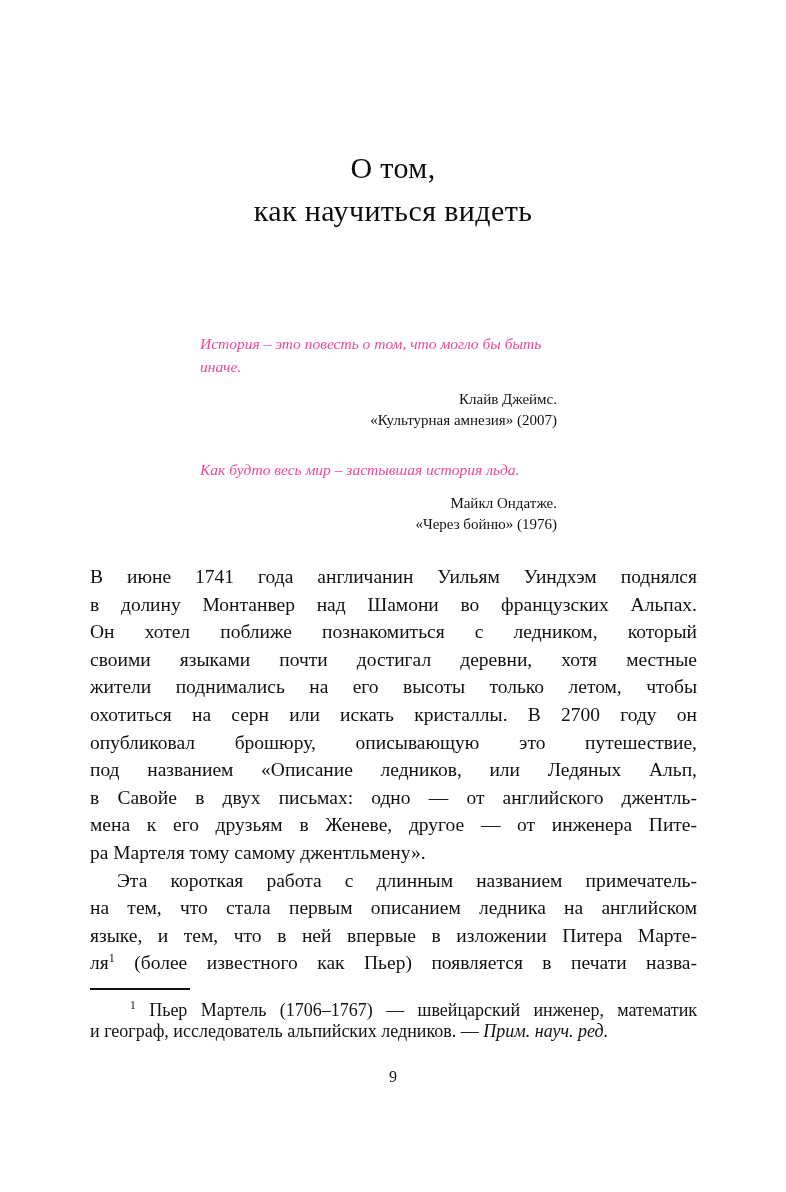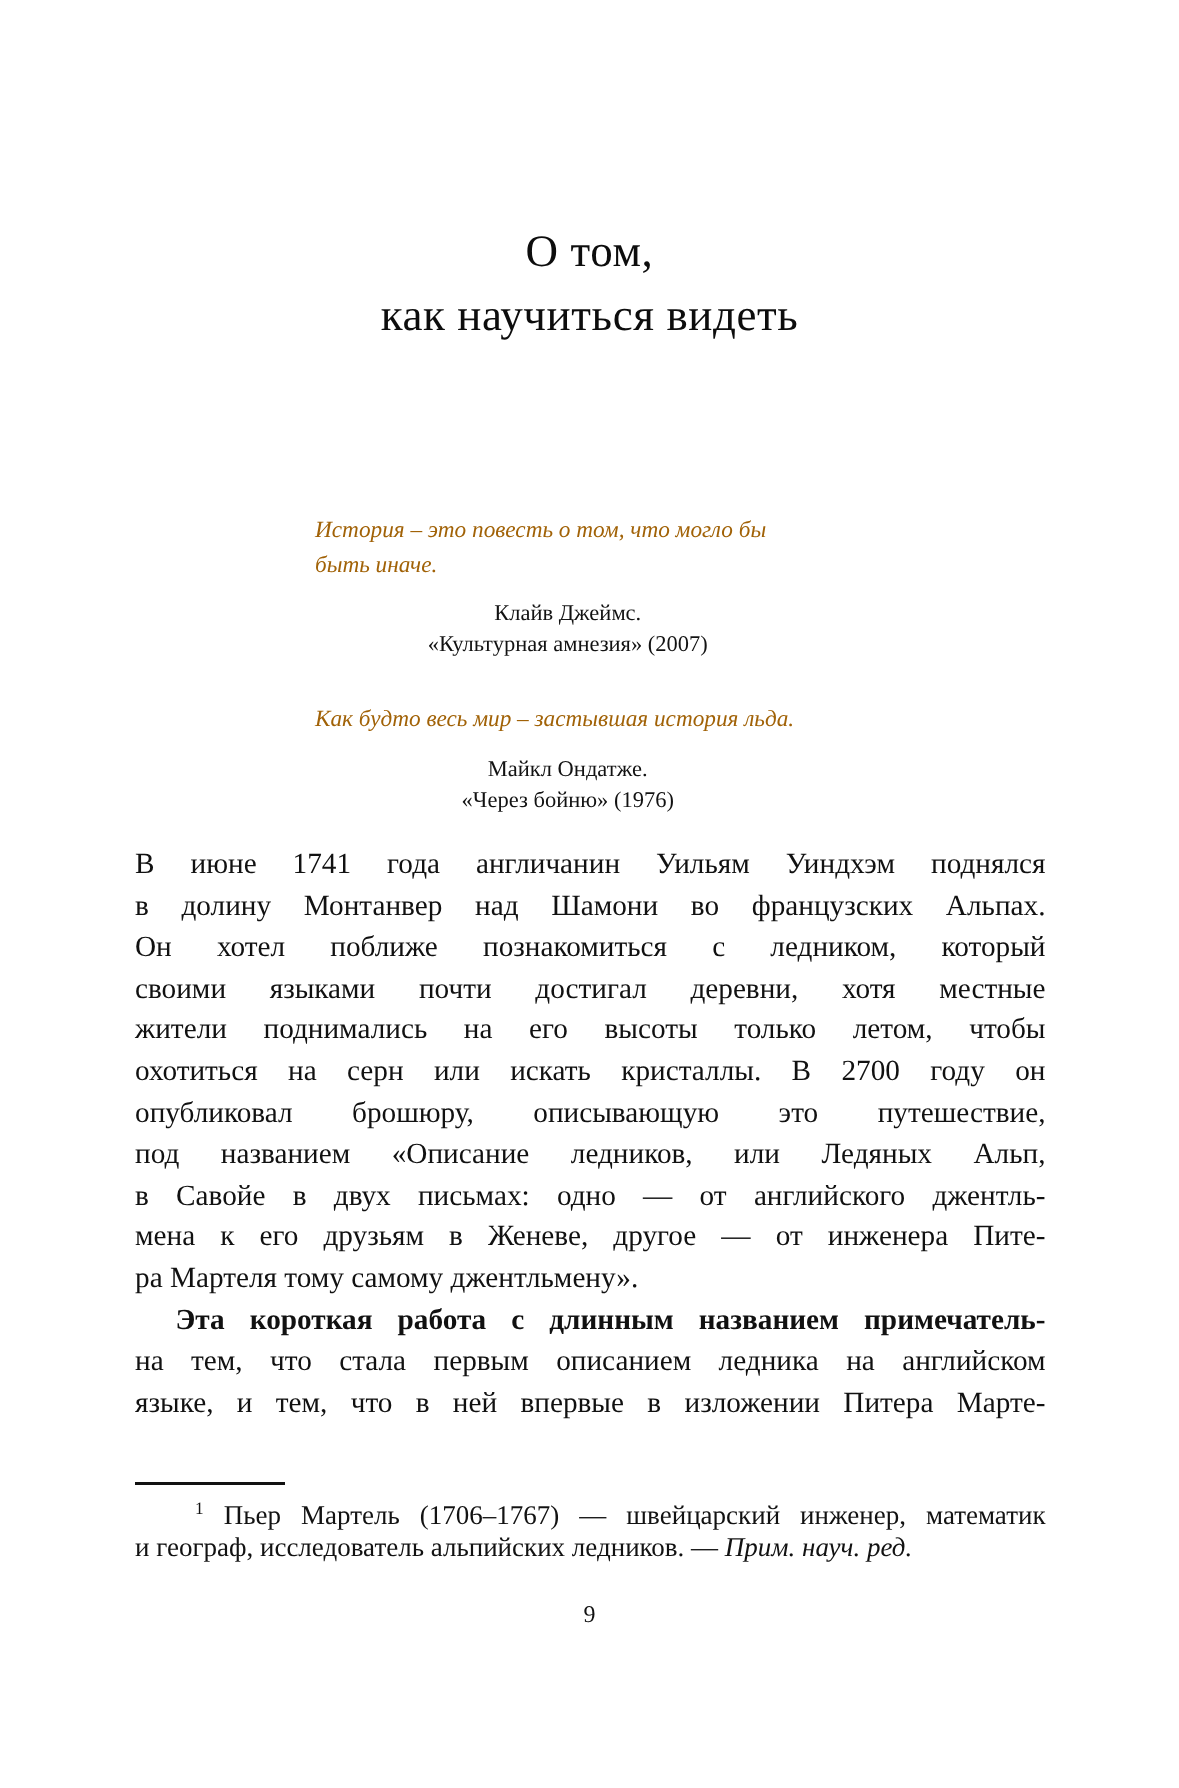--- a/index.html
+++ b/index.html
@@ -52,34 +52,33 @@
     margin: 0 0 8px 0;
   }
   .epigraph + .epigraph {
     margin-top: 28px;
   }
   .epigraph-text {
     font-style: italic;
     font-size: 15.5px;
     line-height: 22.5px;
     text-align: left;
-    margin: 10px;
-    color: #a16207;
+    margin: 0;
+    color: #ec4899;
   }
   .epigraph-source {
     text-align: right;
     font-size: 15px;
     line-height: 21px;
     margin-top: 11px;
     color: #121212;
   }
   .epigraph-source .src-line {
     display: block;
     white-space: nowrap;
-    text-align: center;
   }
 
   
   .body-text {
     position: absolute;
     left: 90px;
     top: 563px;
     width: 607px;
   }
   .body-par {
@@ -95,21 +94,20 @@
     display: block;
     white-space: nowrap;
     text-align: justify;
     text-align-last: justify;
   }
   .body-par .ln.last {
     text-align-last: left;
   }
   .body-par .ln.first-indent {
     text-indent: 27px;
-    font-weight: bold;
   }
   sup.fn-ref {
     font-size: 0.62em;
     vertical-align: super;
     line-height: 0;
   }
 
   
   .footnote {
     position: absolute;
@@ -210,20 +208,21 @@
       <span class="ln">под названием «Описание ледников, или Ледяных Альп,</span>
       <span class="ln">в Савойе в двух письмах: одно — от английского джентль-</span>
       <span class="ln">мена к его друзьям в Женеве, другое — от инженера Пите-</span>
       <span class="ln last">ра Мартеля тому самому джентльмену».</span>
     </p>
 
     <p class="body-par">
       <span class="ln first-indent">Эта короткая работа с длинным названием примечатель-</span>
       <span class="ln">на тем, что стала первым описанием ледника на английском</span>
       <span class="ln">языке, и тем, что в ней впервые в изложении Питера Марте-</span>
+      <span class="ln"><span>ля</span><sup class="fn-ref">1</sup><span> (более известного как Пьер) появляется в печати назва-</span></span>
     </p>
 
   </div>
 
   <div class="footnote">
     <div class="footnote-rule"></div>
     <p class="footnote-text">
       <span class="fn-ln justified">&nbsp;&nbsp;&nbsp;<sup>1</sup>&nbsp;<span>Пьер Мартель (1706–1767) — швейцарский инженер, математик</span></span>
       <span class="fn-ln"><span>и географ, исследователь альпийских ледников. — </span><span class="footnote-ed">Прим. науч. ред.</span></span>
     </p>

